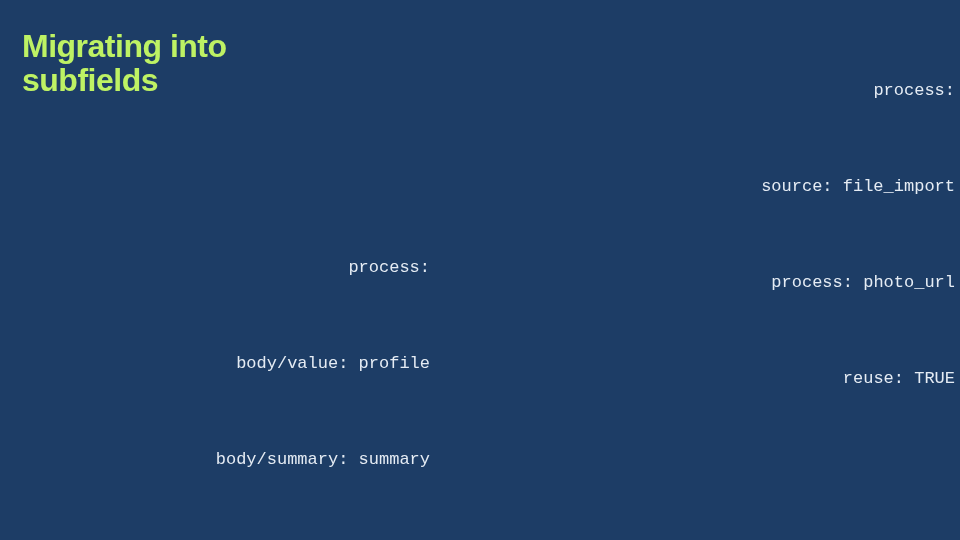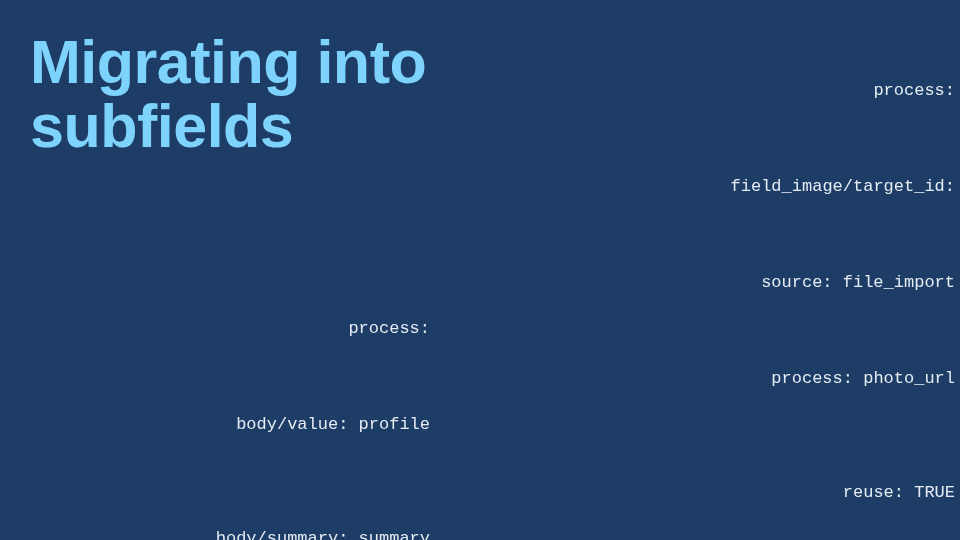--- a/index.html
+++ b/index.html
@@ -11,25 +11,25 @@
     font-family: "Helvetica Neue", Arial, sans-serif;
     overflow: hidden;
   }
   .slide {
     width: 960px;
     height: 540px;
     position: relative;
     padding: 30px 20px 20px 20px;
   }
   .title {
-    font-size: 61px;
+    font-size: 32px;
     font-weight: 800;
     line-height: 1.05;
-    color: #7dd3fc;
-    margin-left: 10px;
+    color: #bef264;
+    margin-left: 2px;
     letter-spacing: -0.5px;
   }
   .columns {
     display: flex;
     flex-direction: row;
     width: 100%;
     margin-top: 0;
   }
   .col {
     font-family: "Courier New", Courier, monospace;
@@ -43,21 +43,21 @@
     padding-top: 110px;
     padding-left: 0px;
   }
   .col-right {
     position: absolute;
     left: 435px;
     top: 30px;
     width: 520px;
   }
   .code-line { display: block; margin-bottom: 22px; text-align: right; }
-  .code-line:last-child { margin-bottom: 0; margin-top: 18px; }
+  .code-line:last-child { margin-bottom: 0; }
   .ind1 { padding-left: 22px; }
   .ind2 { padding-left: 44px; }
 </style>
 </head>
 <body>
 
 <div class="slide">
 
   <div class="title">
     <span>Migrating into</span><br>
@@ -70,21 +70,20 @@
       <span class="code-line">process:</span>
       <span class="code-line ind1">body/value: profile</span>
       <span class="code-line ind1">body/summary: summary</span>
       
       
       
     </div>
 
     <div class="col col-right">
       <span class="code-line">process:</span>
-      <span class="code-line ind1">field_image/target_id:</span>
       <span class="code-line ind2">source: file_import</span>
       <span class="code-line ind2">process: photo_url</span>
       <span class="code-line ind2">reuse: TRUE</span>
       
       
       
       
       
     </div>
 

